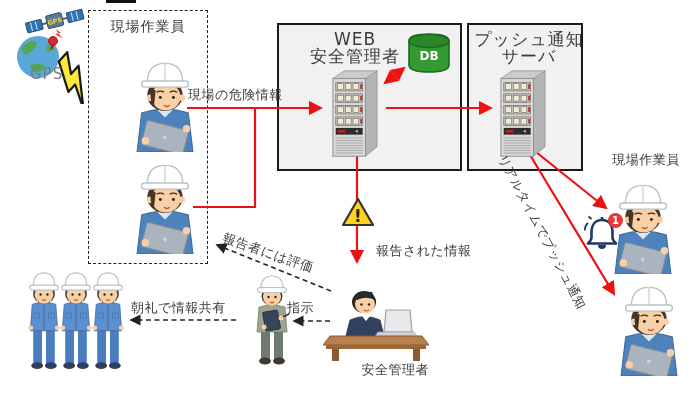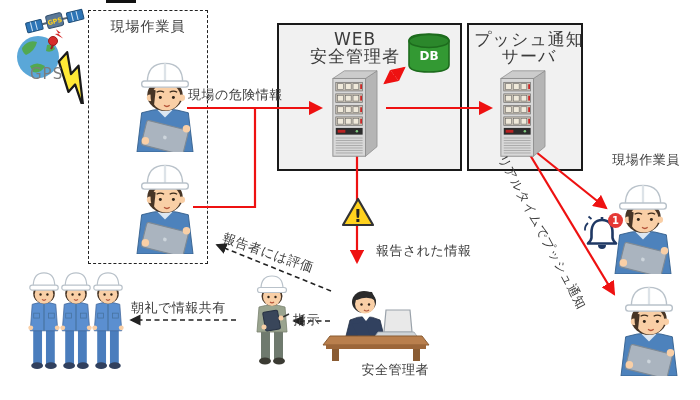--- a/index.html
+++ b/index.html
@@ -285,17 +285,17 @@
   <svg class="fig" style="left:24px;top:270px;" width="40" height="102">
       <use href="#sym-worker-stand"></use>
     </svg>
   <svg class="fig" style="left:56px;top:270px;" width="40" height="102">
       <use href="#sym-worker-stand"></use>
     </svg>
   <svg class="fig" style="left:88px;top:270px;" width="40" height="102">
       <use href="#sym-worker-stand"></use>
     </svg>
 
-  <div class="lbl" style="left:287px;top:312px;width:40px;margin-left:6px;">指示</div>
+  <div class="lbl" style="left:287px;top:300px;width:40px;">指示</div>
   <div class="lbl" style="left:131px;top:300px;width:110px;">朝礼で情報共有</div>
   <div class="lbl rot" style="left:200px;top:245px;width:136px;text-align:center;transform:rotate(19deg);">報告者には評価</div>
 
 </div>
 
 </body></html>

